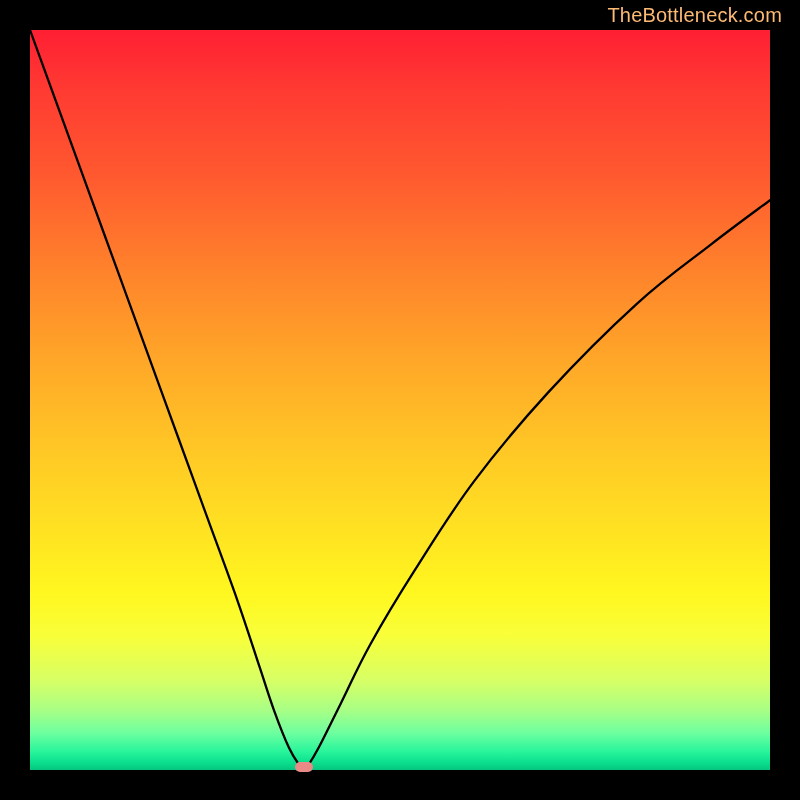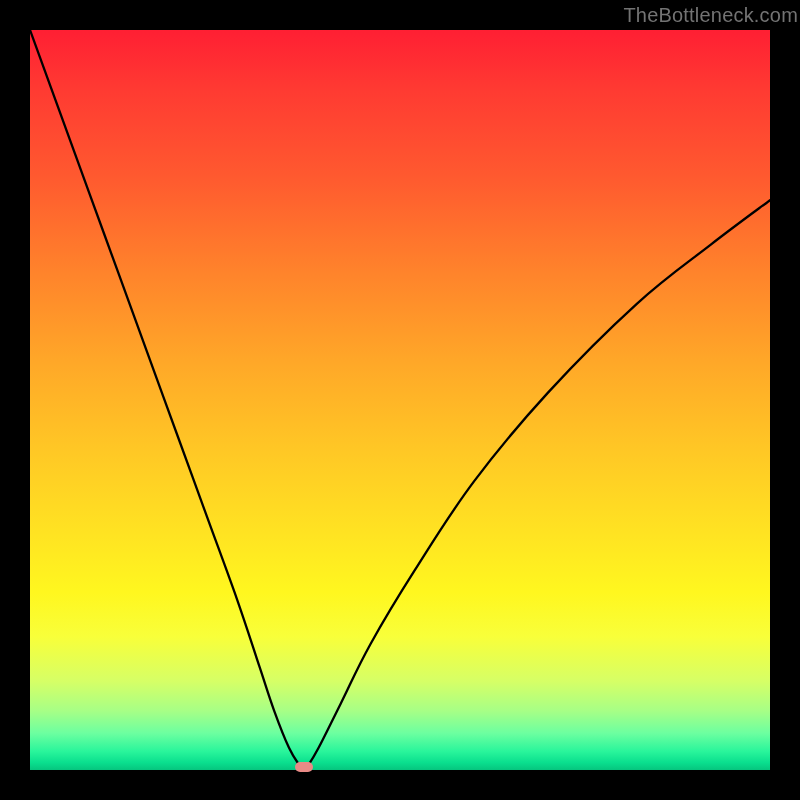--- a/index.html
+++ b/index.html
@@ -62,22 +62,22 @@
     position: absolute;
     width: 18px;
     height: 10px;
     border-radius: 5px;
     background: #e98a86;
     transform: translate(-50%, -50%);
   }
   .watermark {
     position: absolute;
     top: 4px;
-    right: 2px;
-    color: #737373;
+    right: 18px;
+    color: #fdba74;
     font-size: 20px;
     letter-spacing: 0.2px;
     user-select: none;
   }
 </style>
 </head>
 <body>
 
 <div class="frame">
 

